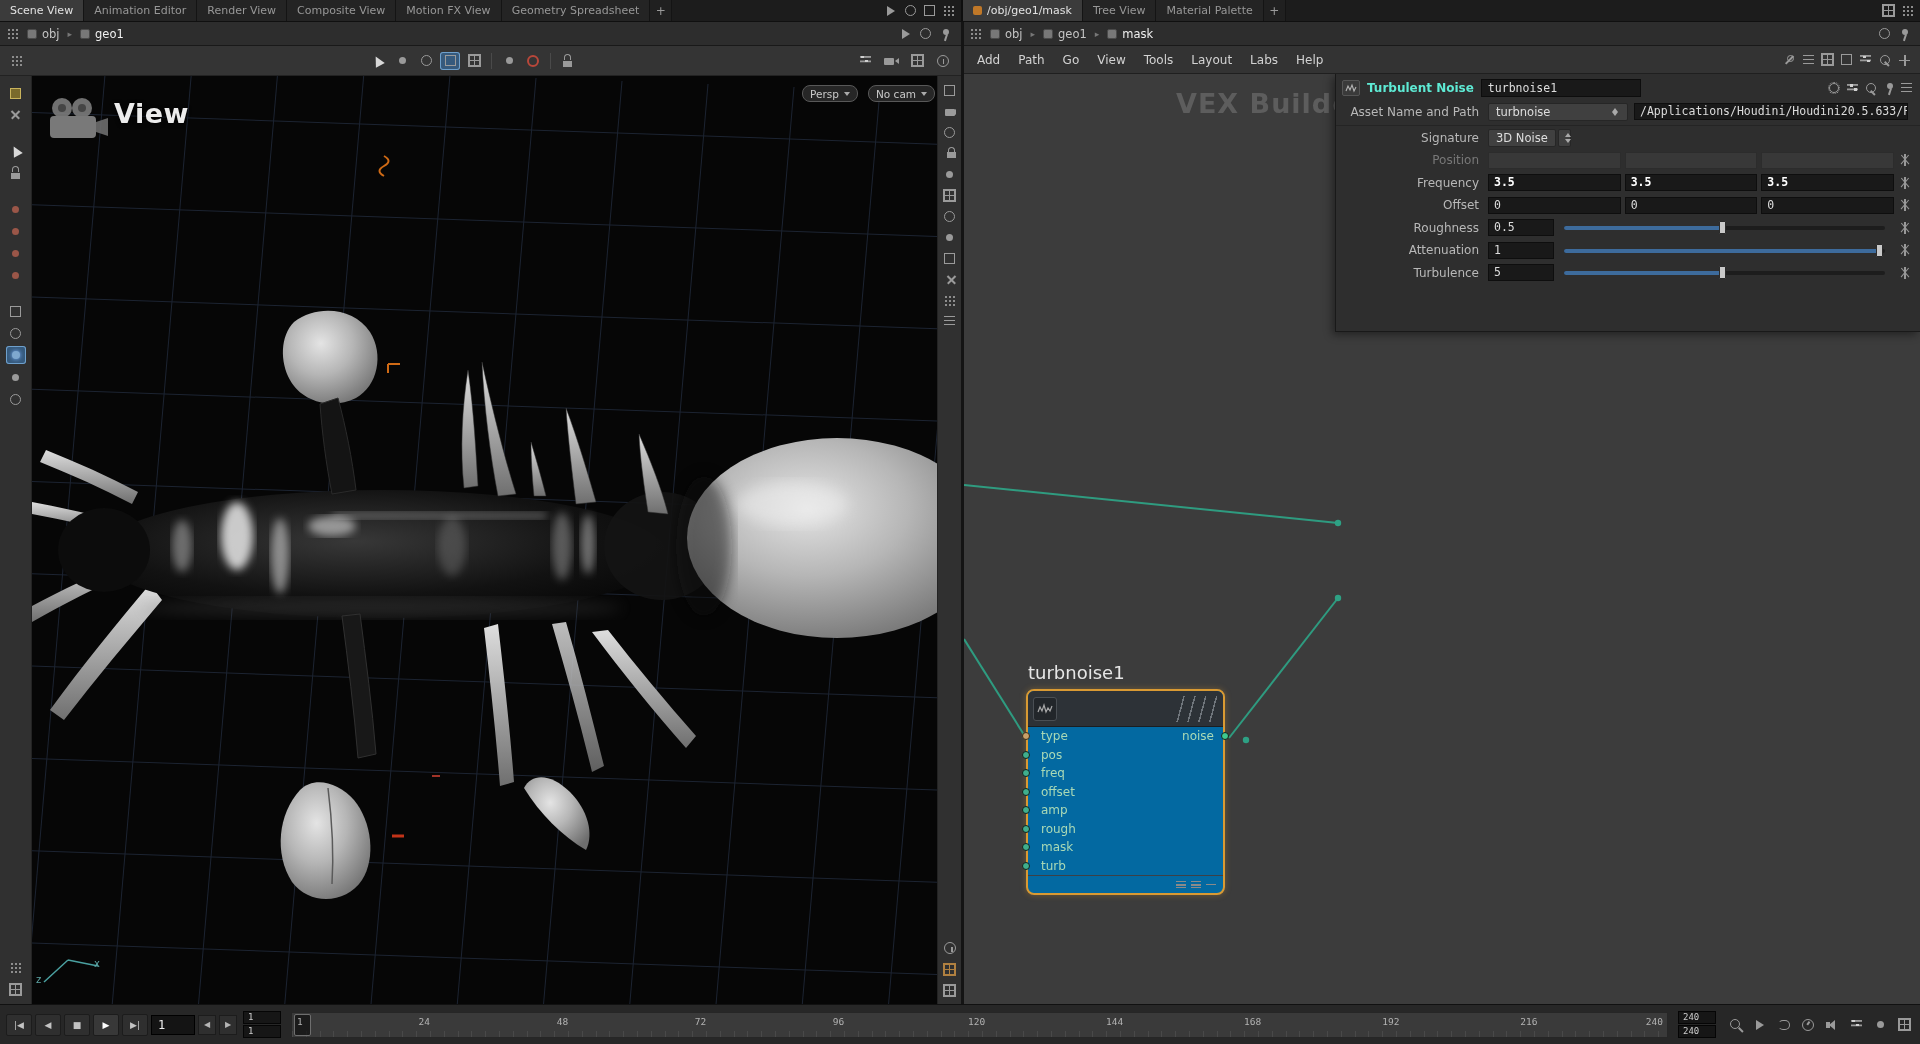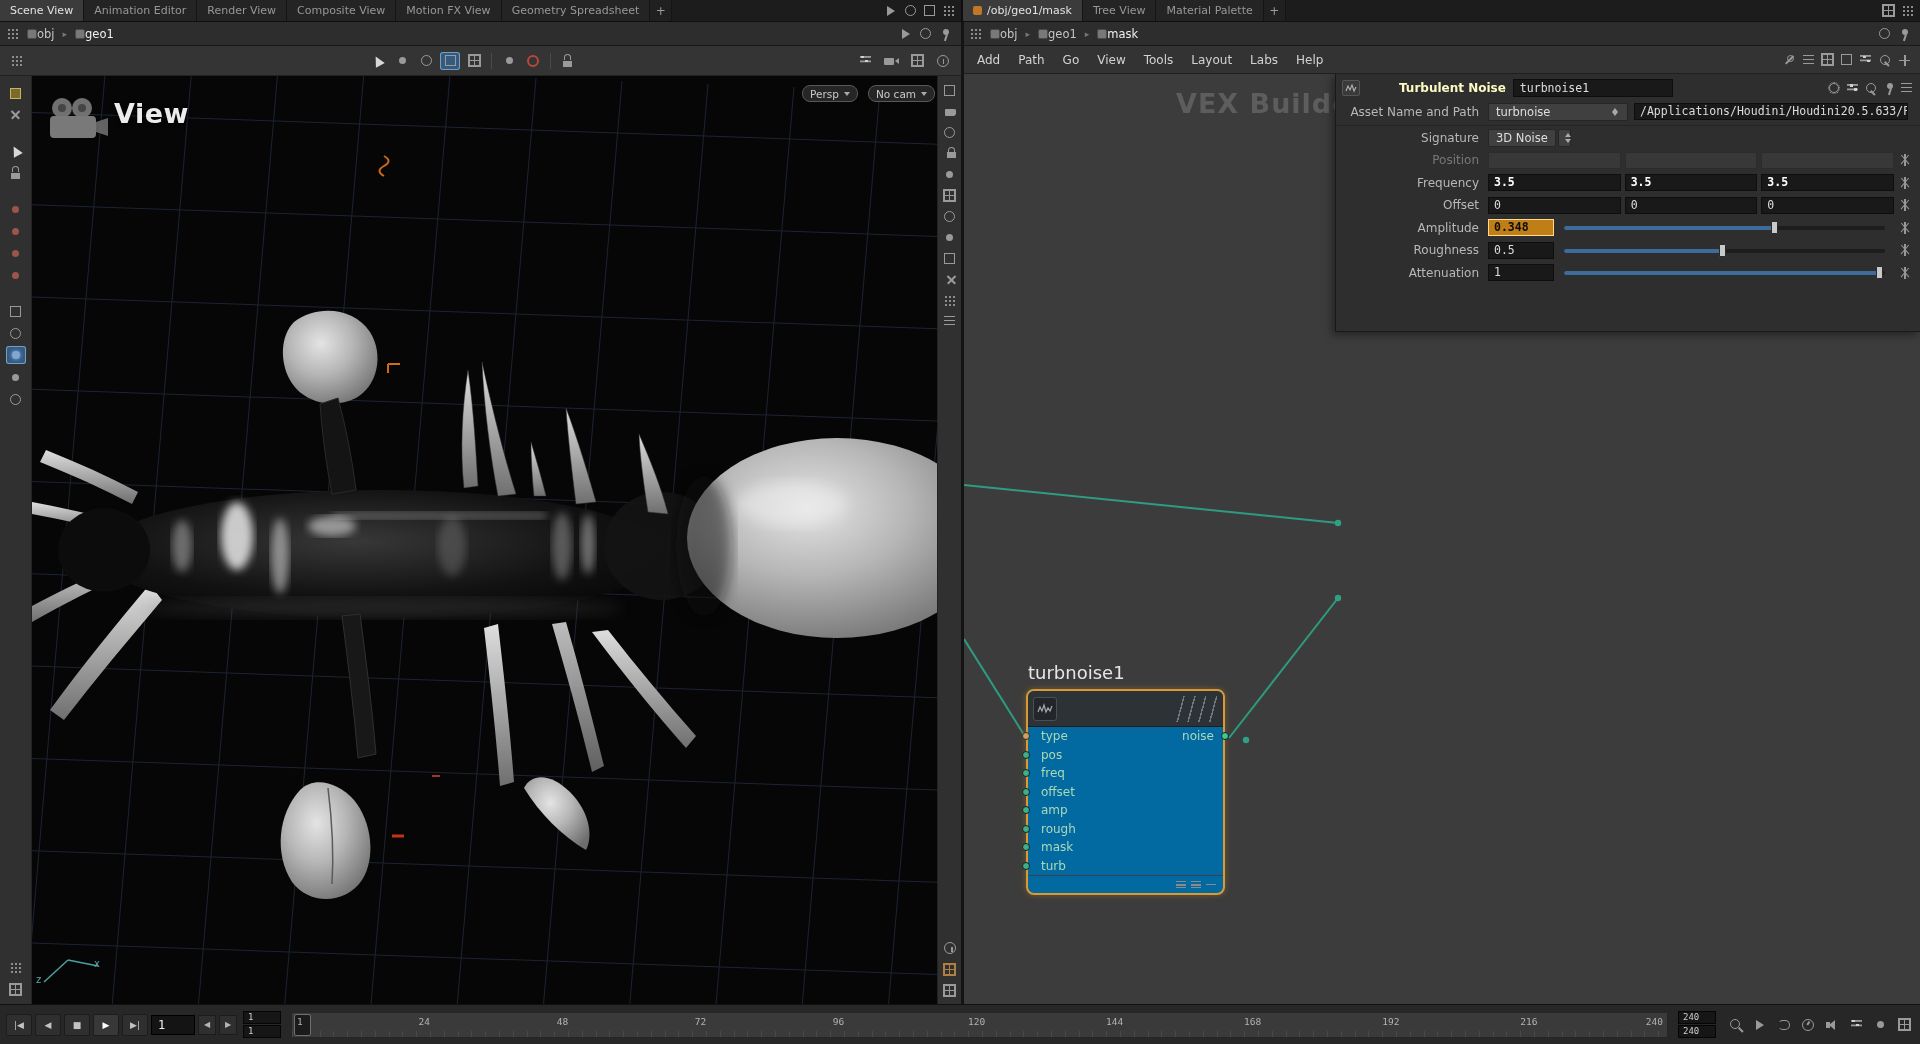--- a/index.html
+++ b/index.html
@@ -62,21 +62,21 @@
   .tab{display:flex;align-items:center;gap:5px;padding:0 10px;font-size:11px;color:#979797;background:#242424;border-right:1px solid #141414;cursor:default;white-space:nowrap;}
   .tab.active{background:#3b3b3b;color:#e2e2e2;}
   .tab-add{width:22px;display:flex;align-items:center;justify-content:center;color:#9a9a9a;background:#202020;border-right:1px solid #141414;}
   .bar-right{margin-left:auto;display:flex;align-items:center;gap:3px;padding-right:5px;}
   .tabicon{width:9px;height:9px;background:#c07828;border-radius:2px;flex:none;}
 
   
   .pathrow{position:absolute;top:22px;left:0;width:1920px;height:24px;display:flex;background:#2d2d2d;border-bottom:1px solid #191919;}
   .path-left{width:961px;display:flex;align-items:center;padding:0 4px;}
   .path-right{flex:1;display:flex;align-items:center;padding:0 4px;border-left:2px solid #0e0e0e;}
-  .crumb{display:flex;align-items:center;padding:0 7px;height:20px;color:#c4c4c4;font-size:11.5px;border-radius:3px;}
+  .crumb{display:flex;align-items:center;gap:5px;padding:0 7px;height:20px;color:#c4c4c4;font-size:11.5px;border-radius:3px;}
   .crumb .nico{width:10px;height:10px;background:#787878;border-radius:2px;border:1px solid #4a4a4a;}
   .crumb.current{color:#f0f0f0;}
   .crumb-sep{color:#777;font-size:9px;padding:0 1px;}
 
   
   .left-pane{position:absolute;top:46px;left:0;width:961px;bottom:40px;display:flex;flex-direction:column;background:#323232;}
   .vp-toolbar{height:30px;flex:none;display:flex;align-items:center;background:#343434;border-bottom:1px solid #222;padding:0 6px;position:relative;}
   .vp-tb-group{position:absolute;left:368px;display:flex;align-items:center;gap:4px;}
   .vp-tb-right{position:absolute;right:8px;display:flex;align-items:center;gap:6px;}
   .tb-sep{width:1px;height:16px;background:#4a4a4a;margin:0 3px;}
@@ -116,21 +116,21 @@
   .ndot.out{left:auto;right:-6px;background:#3ec98f;}
   .nout{position:absolute;right:9px;color:#a9d9b6;}
   .node-foot{height:18px;border-top:1px solid #3c4147;display:flex;align-items:center;justify-content:flex-end;gap:5px;padding:0 7px;border-radius:0 0 6px 6px;}
   .fgl{width:10px;height:7px;background:repeating-linear-gradient(to bottom,#8a8a8a 0 1.4px,transparent 1.4px 3.2px);}
   .fgl2{width:10px;height:1.6px;background:#8a8a8a;}
 
   
   .param-panel{position:absolute;right:0;top:0;width:585px;height:258px;background:#2e2e2e;border-left:1px solid #191919;border-bottom:1px solid #191919;box-shadow:-3px 3px 8px rgba(0,0,0,.4);padding-top:2px;}
   .pp-head{height:24px;display:flex;align-items:center;padding:0 6px;gap:7px;}
   .pp-hicon{width:18px;height:16px;background:#3a3a3a;border:1px solid #555;border-radius:2px;display:flex;align-items:center;justify-content:center;}
-  .pp-type{font-weight:bold;color:#fef9c3;font-size:12px;white-space:nowrap;margin-left:32px;}
+  .pp-type{font-weight:bold;color:#5eead4;font-size:12px;white-space:nowrap;}
   .pp-name{background:#191919;border:1px solid #0d0d0d;color:#dedede;height:18px;line-height:16px;padding:0 6px;width:160px;font-family:"DejaVu Sans Mono",monospace;font-size:11.5px;}
   .pp-right{margin-left:auto;display:flex;gap:2px;}
   .prow{display:flex;align-items:center;height:21px;margin:1.5px 0;padding-right:4px;}
   .prow.divb{border-bottom:1px solid #242424;padding-bottom:3px;height:24px;}
   .plabel{width:152px;flex:none;text-align:right;padding-right:9px;color:#b8b8b8;font-size:12px;white-space:nowrap;}
   .plabel.dis{color:#787878;}
   .pfield{background:#191919;border:1px solid #0e0e0e;color:#dcdcdc;height:17px;line-height:15px;padding:0 5px;font-family:"DejaVu Sans Mono",monospace;font-size:11.5px;}
   .pfield.dis{background:#383838;border-color:#2c2c2c;}
   .pfield.bold{font-weight:bold;color:#fff;}
   .pfield.sel{background:#bf7e16;color:#0d0d0d;border:1px solid #ffd98c;font-weight:bold;}
@@ -638,34 +638,20 @@
             <div class="pfield">0</div>
             <div class="pfield">0</div>
           </div>
           <div class="rowic">
               <div class="jack">
                 <i class="jackv"></i>
               </div>
             </div>
         </div>
 
-        <div class="prow">
-          <span class="plabel">Amplitude</span>
-          <div class="pfield sel wfix">0.348</div>
-          <div class="pslider">
-            <div class="track"></div>
-            <div class="sl-fill" style="width: 65.4%;"></div>
-            <div class="sl-handle" style="left: calc(65.4% - 3px);"></div>
-          </div>
-          <div class="rowic">
-              <div class="jack">
-                <i class="jackv"></i>
-              </div>
-            </div>
-        </div>
 
         <div class="prow">
           <span class="plabel">Roughness</span>
           <div class="pfield wfix">0.5</div>
           <div class="pslider">
             <div class="track"></div>
             <div class="sl-fill" style="width: 49.2%;"></div>
             <div class="sl-handle" style="left: calc(49.2% - 3px);"></div>
           </div>
           <div class="rowic">
@@ -683,20 +669,34 @@
             <div class="sl-fill" style="width: 98%;"></div>
             <div class="sl-handle" style="left: calc(98% - 3px);"></div>
           </div>
           <div class="rowic">
               <div class="jack">
                 <i class="jackv"></i>
               </div>
             </div>
         </div>
 
+        <div class="prow">
+          <span class="plabel">Turbulence</span>
+          <div class="pfield wfix">5</div>
+          <div class="pslider">
+            <div class="track"></div>
+            <div class="sl-fill" style="width: 49.2%;"></div>
+            <div class="sl-handle" style="left: calc(49.2% - 3px);"></div>
+          </div>
+          <div class="rowic">
+              <div class="jack">
+                <i class="jackv"></i>
+              </div>
+            </div>
+        </div>
       </div>
     </div>
   </div>
 
   <div class="playbar">
     <div class="tbtn">|◀</div>
     <div class="tbtn">◀</div>
     <div class="tbtn">■</div>
     <div class="tbtn play">▶</div>
     <div class="tbtn">▶|</div>

